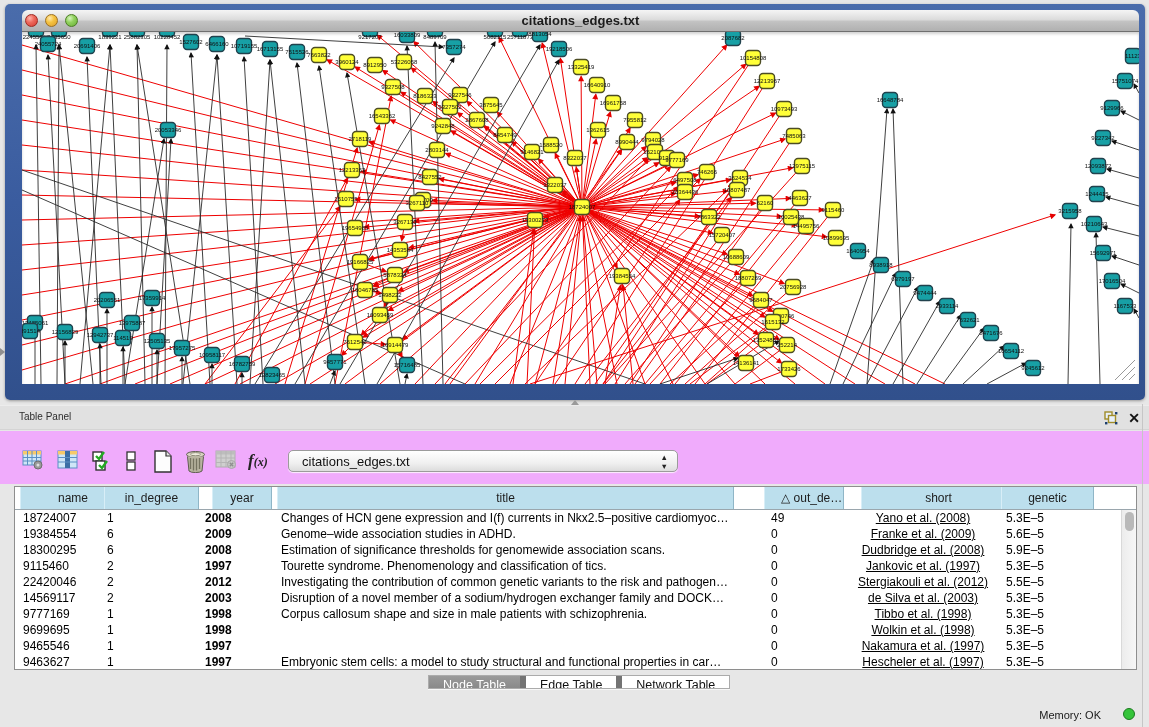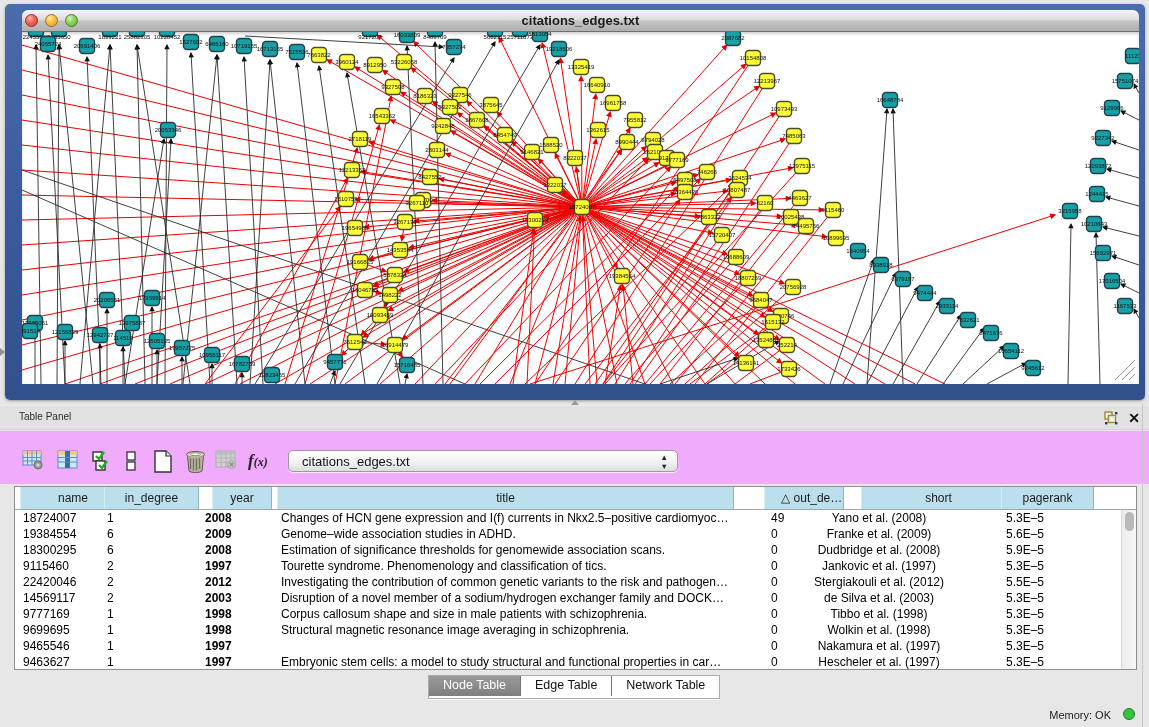--- a/index.html
+++ b/index.html
@@ -44,35 +44,35 @@
 .th { position:absolute; top:0; height:22px; background:#bcdfed; border-right:1px solid #8fb6c7;
   border-left:1px solid #d8eef7; font-size:12px; color:#1c1c1c; text-align:center; line-height:22px; }
 .rows { position:absolute; left:0; top:23px; width:1121px; }
 .tr { position:relative; height:16px; font-size:12px; color:#000; white-space:nowrap; }
 .tr div { position:absolute; top:0; line-height:16px; overflow:hidden; }
 .c0 { left:8px;   width:92px; }
 .c1 { left:92px;  width:90px; }
 .c2 { left:190px; width:72px;font-weight:bold; }
 .c3 { left:266px; width:492px; }
 .c4 { left:756px; width:78px; }
-.c5 { left:786px; width:156px; text-align:center; }
+.c5 { left:830px; width:156px; text-align:center;text-decoration:underline; }
 .c6 { left:991px; width:100px; }
 .vsb { position:absolute; right:0; top:23px; width:15px; height:160px;
   background:linear-gradient(90deg,#ececec,#f7f7f7); border-left:1px solid #d9d9d9; }
 .vsb .thumb { position:absolute; left:3px; top:2px; width:9px; height:19px; border-radius:5px;
   background:#b9b9b9; }
 
-.tabs { position:absolute; left:428px; top:675px; height:24px; border:1px solid #ababab;
+.tabs { position:absolute; left:428px; top:675px; height:14px; border:1px solid #ababab;
   border-radius:0; background:#fff; font-size:12.5px; overflow:hidden;
   box-shadow:0 1px 0 rgba(255,255,255,.7); }
 .tabs .seg { float:left; height:20px; line-height:19px; padding:0 14px; color:#111; }
 .tabs .seg.sel { background:linear-gradient(180deg,#9a9a9a,#7f7f7f); color:#fff; }
-.tabs .seg + .seg { border-left:1px solid #737373; }
+.tabs .seg + .seg { border-left:6px solid #737373; }
 .status { position:absolute; left:0; top:700px; width:1149px; height:27px; }
-.mem { position:absolute; right:38px; top:9px; font-size:11px; color:#1a1a1a; }
+.mem { position:absolute; right:48px; top:9px; font-size:11px; color:#1a1a1a; }
 .dot { position:absolute; right:14px; top:8px; width:12px; height:12px; border-radius:50%;
   background:#35c43a; border:1.5px solid #1c7a20; }
 .redge { position:absolute; right:6px; top:404px; width:1px; height:323px; background:#c6c6c6; }
 </style></head>
 <body>
 <div class="frame">
   <div class="titlebar">
     <span class="tl r"></span>
       <span class="tl y"></span>
       <span class="tl g"></span>
@@ -661,21 +661,21 @@
   <div class="combo">citations_edges.txt<span class="arr">▲<br>▼</span></div>
 </div>
 <div class="tbl">
   <div class="thead">
     <div class="th" style="left:5px; width:106px;">name</div>
     <div class="th" style="left:89px; width:95px;">in_degree</div>
     <div class="th" style="left:169px; width:60px;margin-left:28px;">year</div>
     <div class="th" style="left:262px; width:457px;">title</div>
     <div class="th" style="left:749px; width:80px; text-align:left; padding-left:16px;">△ out_de…</div>
     <div class="th" style="left:830px; width:155px;margin-left:16px;">short</div>
-    <div class="th" style="left:986px; width:93px;">pagerank</div>
+    <div class="th" style="left:986px; width:93px;">genetic</div>
   </div>
   <div class="rows">
 <div class="tr">
         <div class="c0">18724007</div>
         <div class="c1">1</div>
         <div class="c2">2008</div>
         <div class="c3">Changes of HCN gene expression and I(f) currents in Nkx2.5–positive cardiomyoc…</div>
         <div class="c4">49</div>
         <div class="c5">Yano et al. (2008)</div>
         <div class="c6">5.3E–5</div>
@@ -731,21 +731,20 @@
         <div class="c2">1998</div>
         <div class="c3">Corpus callosum shape and size in male patients with schizophrenia.</div>
         <div class="c4">0</div>
         <div class="c5">Tibbo et al. (1998)</div>
         <div class="c6">5.3E–5</div>
       </div>
 <div class="tr">
         <div class="c0">9699695</div>
         <div class="c1">1</div>
         <div class="c2">1998</div>
-        <div class="c3">Structural magnetic resonance image averaging in schizophrenia.</div>
         <div class="c4">0</div>
         <div class="c5">Wolkin et al. (1998)</div>
         <div class="c6">5.3E–5</div>
       </div>
 <div class="tr">
         <div class="c0">9465546</div>
         <div class="c1">1</div>
         <div class="c2">1997</div>
         <div class="c4">0</div>
         <div class="c5">Nakamura et al. (1997)</div>

